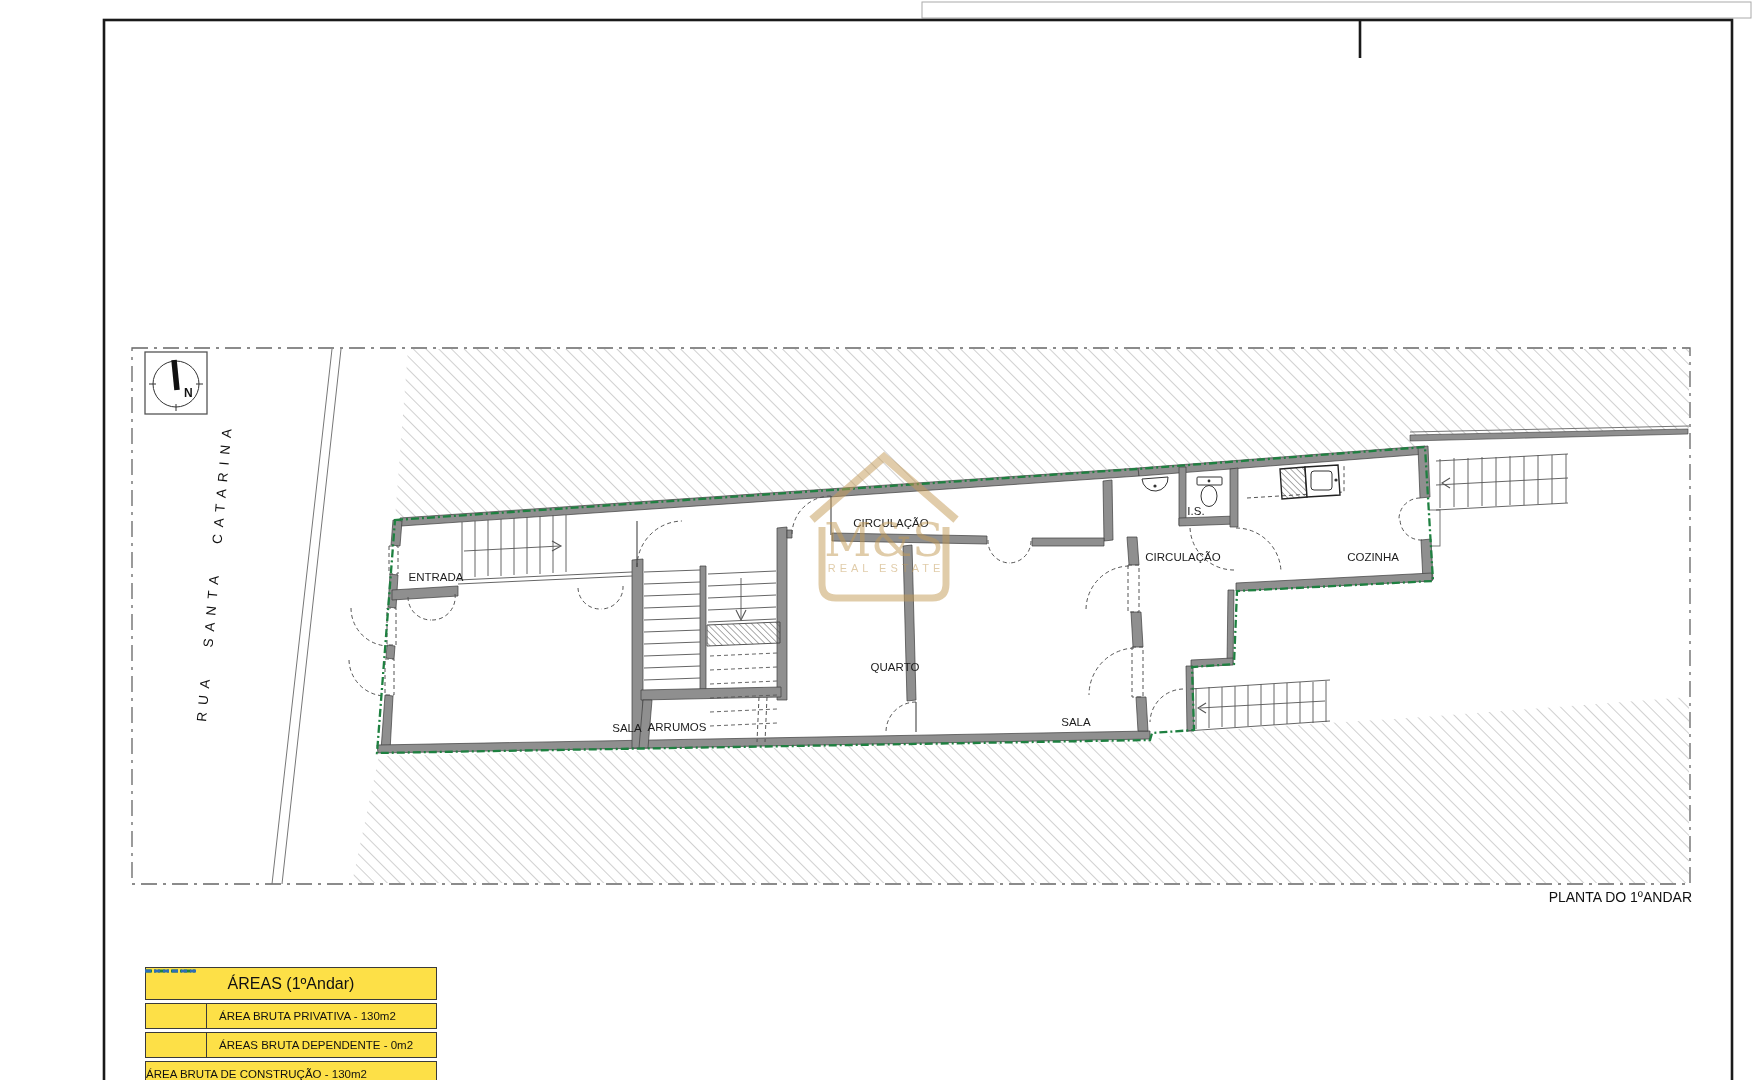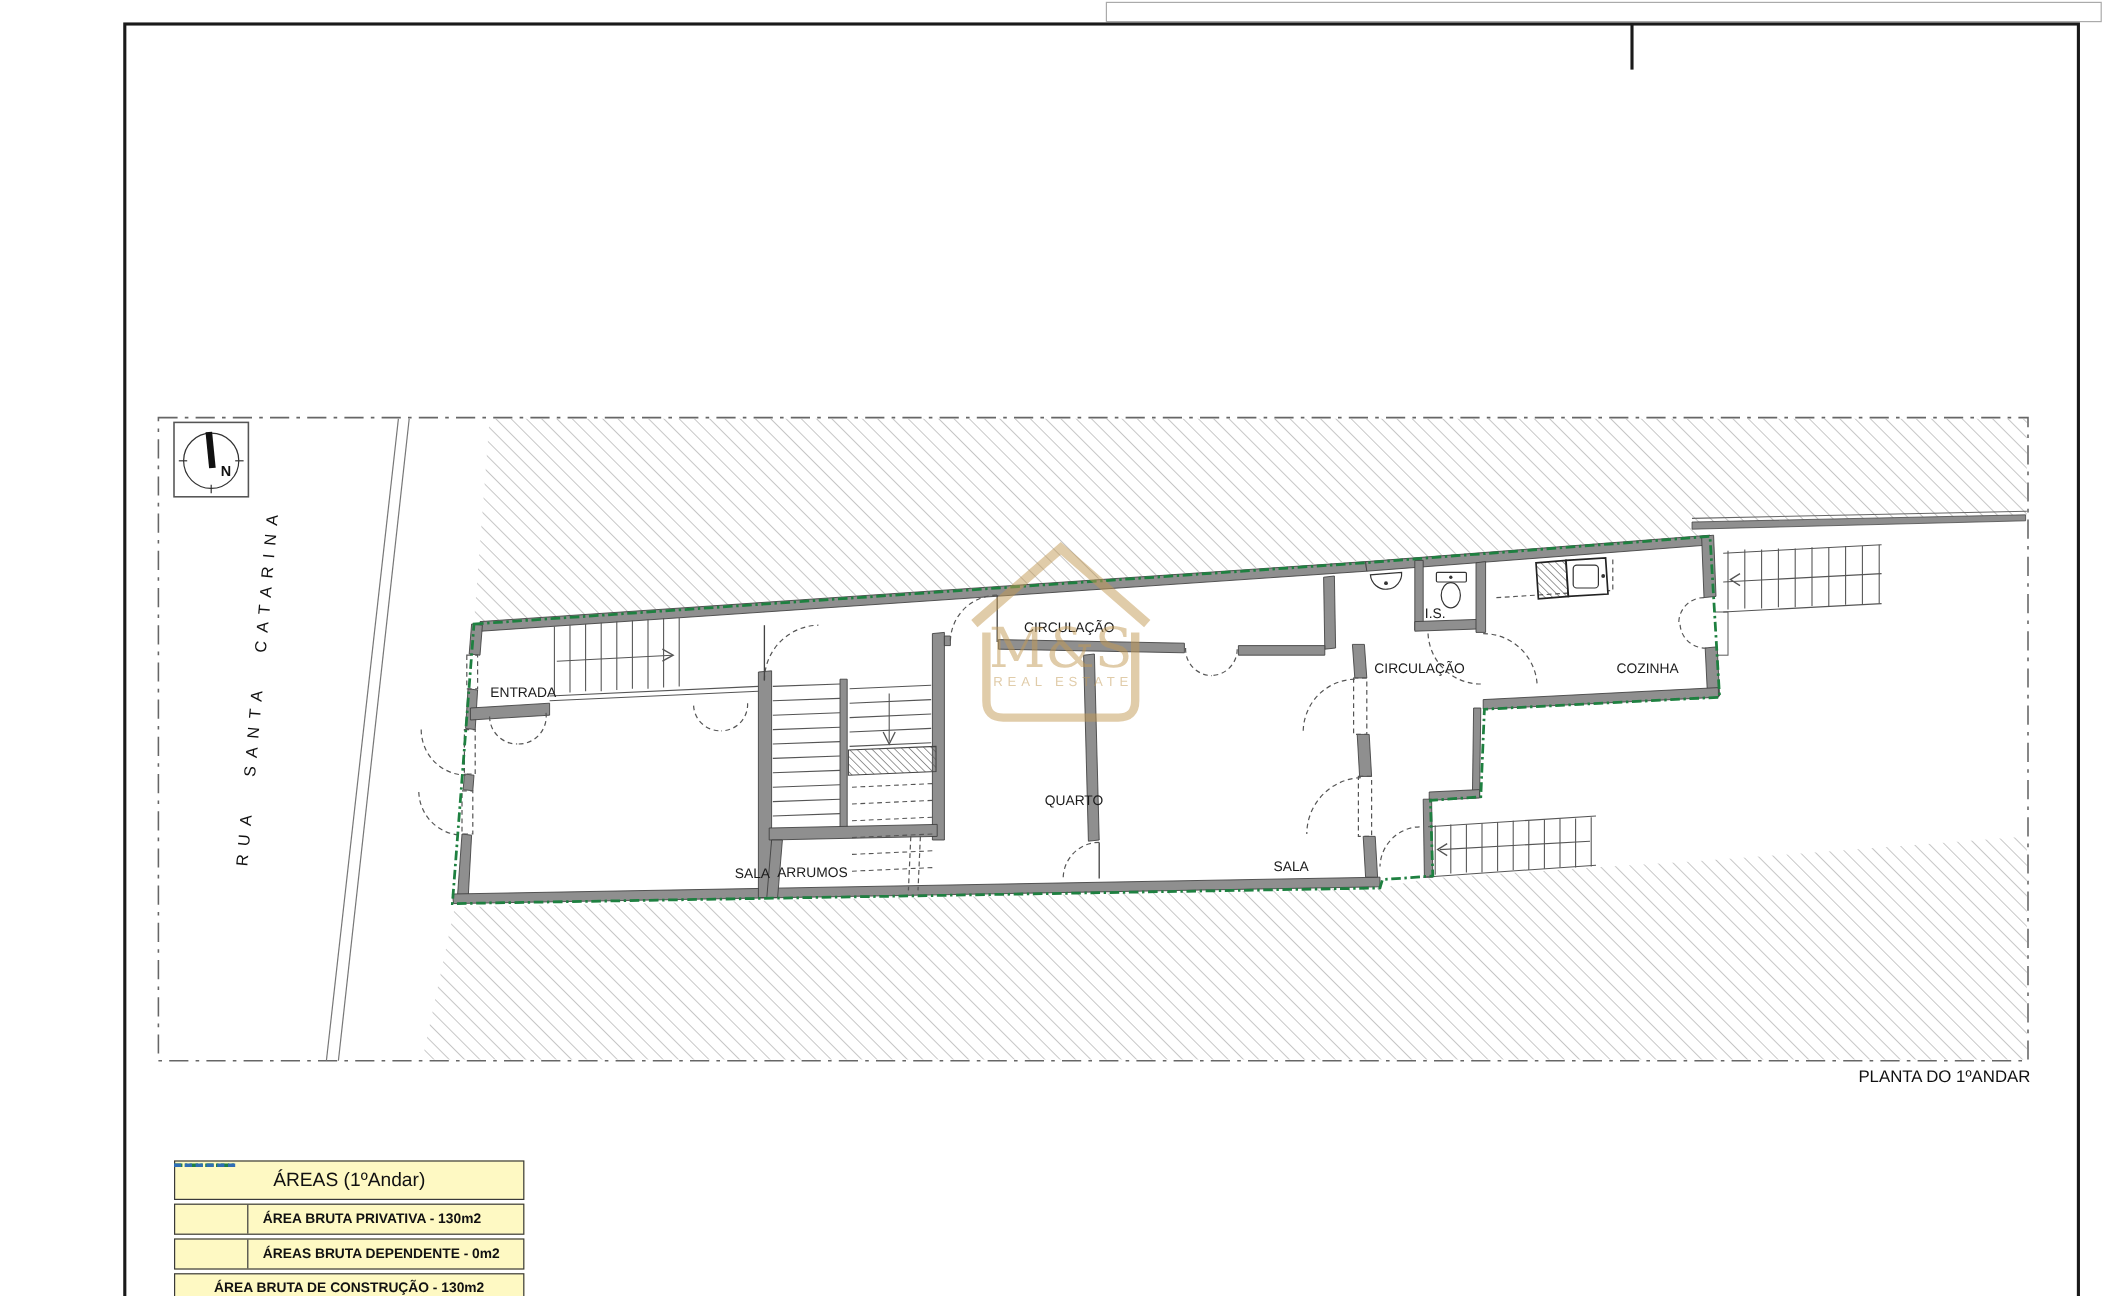--- a/index.html
+++ b/index.html
@@ -8,28 +8,28 @@
   svg{position:absolute;left:0;top:0;}
   .rlabel{font-family:"Liberation Sans",sans-serif;font-size:11.5px;fill:#1c1c1c;}
   .street{font-family:"Liberation Sans",sans-serif;font-size:13.5px;fill:#111;
           letter-spacing:7px;word-spacing:15px;}
   .plantitle{font-family:"Liberation Sans",sans-serif;font-size:14px;fill:#111;}
   .nlabel{font-family:"Liberation Sans",sans-serif;font-size:12px;font-weight:bold;fill:#111;}
   .wm-big{font-family:"DejaVu Serif",serif;font-size:46px;}
   .wm-small{font-family:"Liberation Sans",sans-serif;font-size:11px;letter-spacing:4px;}
   
   #legend{position:absolute;left:145px;top:967px;width:292px;}
-  .lg-box{box-sizing:border-box;border:1.6px solid #3a3a3a;background:#fef9c3;margin-bottom:3px;
+  .lg-box{box-sizing:border-box;border:1.6px solid #3a3a3a;background:#fde047;margin-bottom:3px;
           display:flex;align-items:center;}
   .lg-head{height:33px;justify-content:center;font-size:16px;color:#111;}
-  .lg-row{height:26px;font-size:11.5px;color:#111;font-weight:bold;}
+  .lg-row{height:26px;font-size:11.5px;color:#111;}
   .lg-sym{width:60px;align-self:stretch;border-right:1.4px solid #3a3a3a;display:flex;
           align-items:center;justify-content:center;flex:none;}
   .lg-lab{padding-left:12px;white-space:nowrap;}
-  .lg-lab.center{padding-left:0;width:100%;text-align:center;}
+  .lg-lab.center{padding-left:0;width:100%;}
 </style>
 </head>
 <body>
 
 <div id="stage">
 
 <svg width="1753" height="1080" viewBox="0 0 1753 1080">
   <defs>
     <pattern id="hatch" width="9" height="9" patternUnits="userSpaceOnUse" patternTransform="rotate(-45)">
       <line x1="0" y1="0" x2="0" y2="9" stroke="#979797" stroke-width="0.9"></line>

